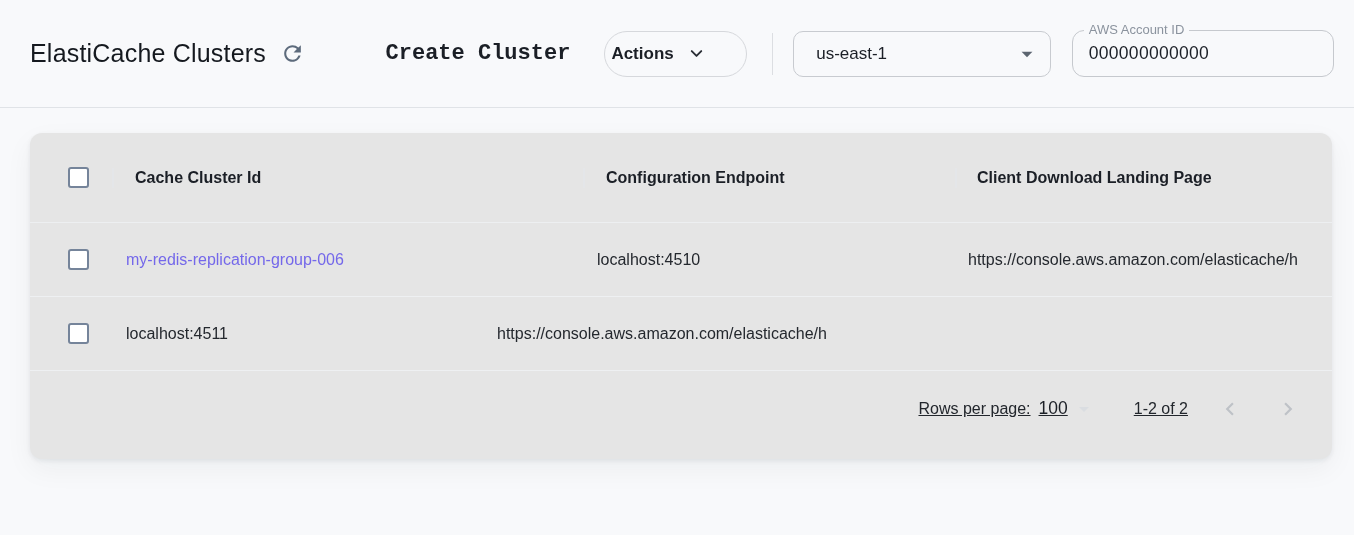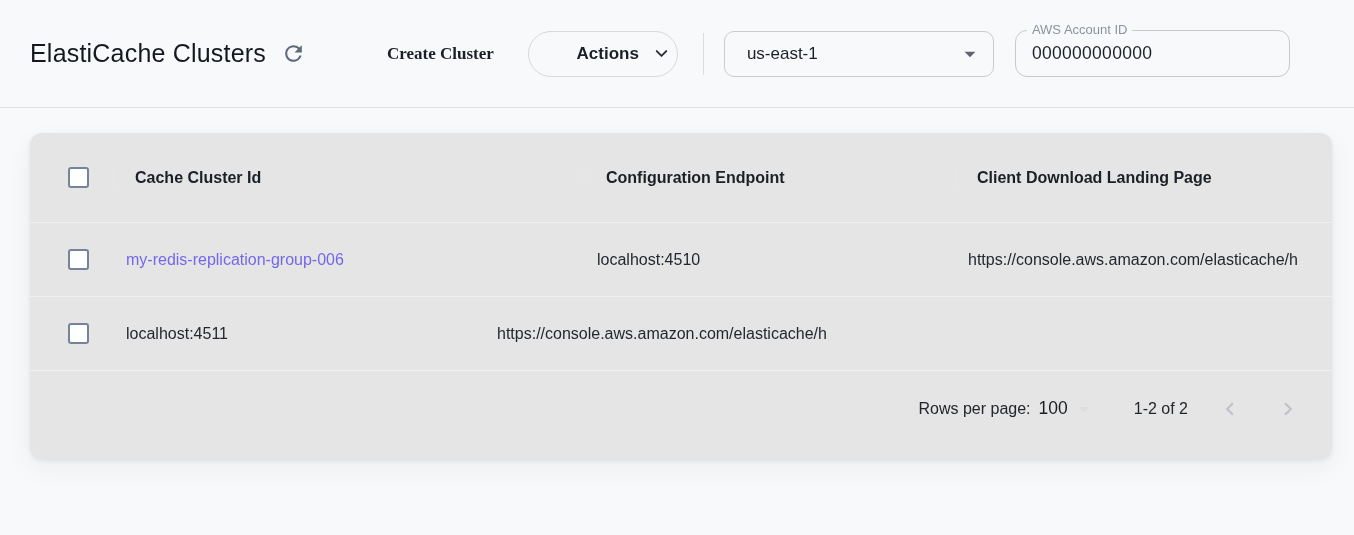--- a/index.html
+++ b/index.html
@@ -27,27 +27,27 @@
     font-size:25px;font-weight:400;color:#15191f;letter-spacing:.2px;
     white-space:nowrap;
   }
   .icon-btn{
     background:none;border:none;padding:0;cursor:pointer;
     display:flex;align-items:center;justify-content:center;
   }
   .refresh-btn{margin-left:13px;width:28px;height:28px;color:var(--slate);}
   .create-btn{
     margin-left:80px;background:none;border:none;cursor:pointer;padding:0;
-    font-family:Liberation Serif, serif;
-    font-size:17px;font-weight:700;color:#1b1f26;white-space:nowrap;
+    font-family:Liberation Mono, monospace;
+    font-size:22px;font-weight:700;color:#1b1f26;white-space:nowrap;
   }
   .actions-btn{
     margin-left:34px;width:150px;height:46px;
     border:1px solid #d6d8dc;border-radius:23px;background:transparent;
-    display:flex;align-items:center;justify-content:flex-end;gap:13px;
+    display:flex;align-items:center;justify-content:flex-start;gap:13px;
     font-family:"Liberation Sans",sans-serif;
     font-size:17px;font-weight:700;color:#1b1f26;cursor:pointer;
   }
   .actions-btn svg{color:#2a2e35;}
   .toolbar-divider{margin-left:25px;width:1px;height:42px;background:#dcdee2;}
   .region-select{
     margin-left:20px;width:270px;height:46px;
     border:1px solid #c8cbd0;border-radius:10px;background:transparent;
     display:flex;align-items:center;justify-content:space-between;
     padding:0 10px 0 22px;font-size:17px;color:#1b1f26;cursor:pointer;
@@ -100,21 +100,21 @@
   }
   .checkbox{
     width:21px;height:21px;border:2px solid #75849a;border-radius:3px;
     background:#fff;cursor:pointer;padding:0;
   }
   .cluster-link{color:var(--accent);text-decoration:none;cursor:pointer;}
 
   
   .tfoot{
     height:87px;display:flex;align-items:center;justify-content:flex-end;
-    padding:0 30px 12px 0;font-size:16px;color:#22262c;
+    padding:0 30px 12px 0;font-size:16px;color:#22262c;text-decoration:underline;
   }
   .rpp-select{
     margin-left:8px;display:flex;align-items:center;cursor:pointer;
     font-size:17.5px;color:#1b1f26;
   }
   .rpp-select svg{margin-left:4px;color:#dadde1;}
   .range-label{margin-left:38px;}
   .page-btn{width:28px;height:28px;color:#bec2c7;}
   .prev-btn{margin-left:28px;}
   .next-btn{margin-left:30px;}

